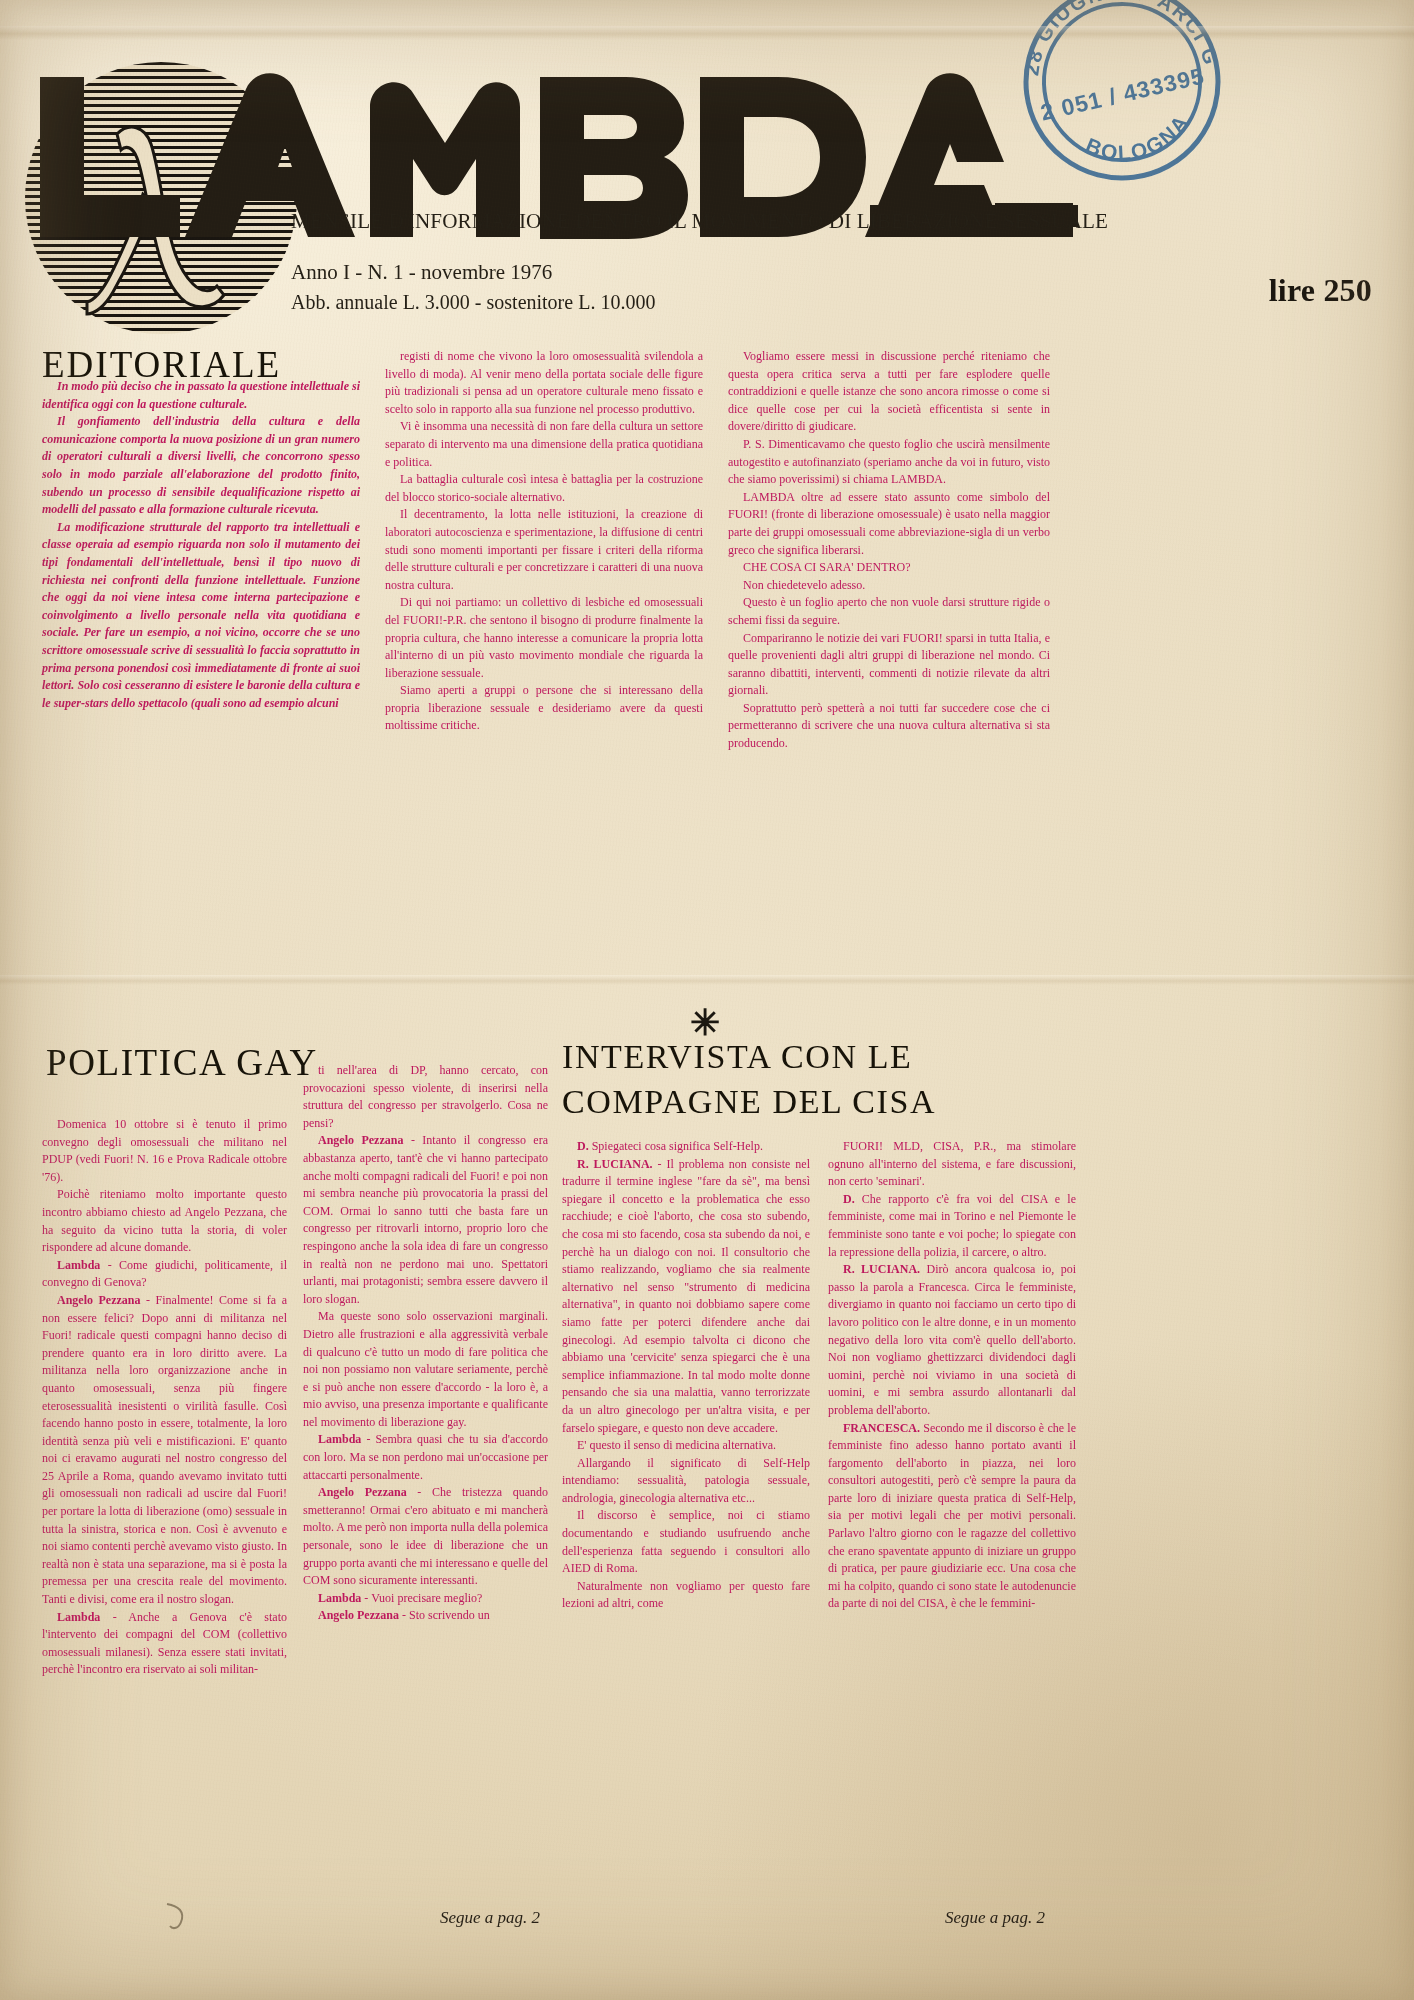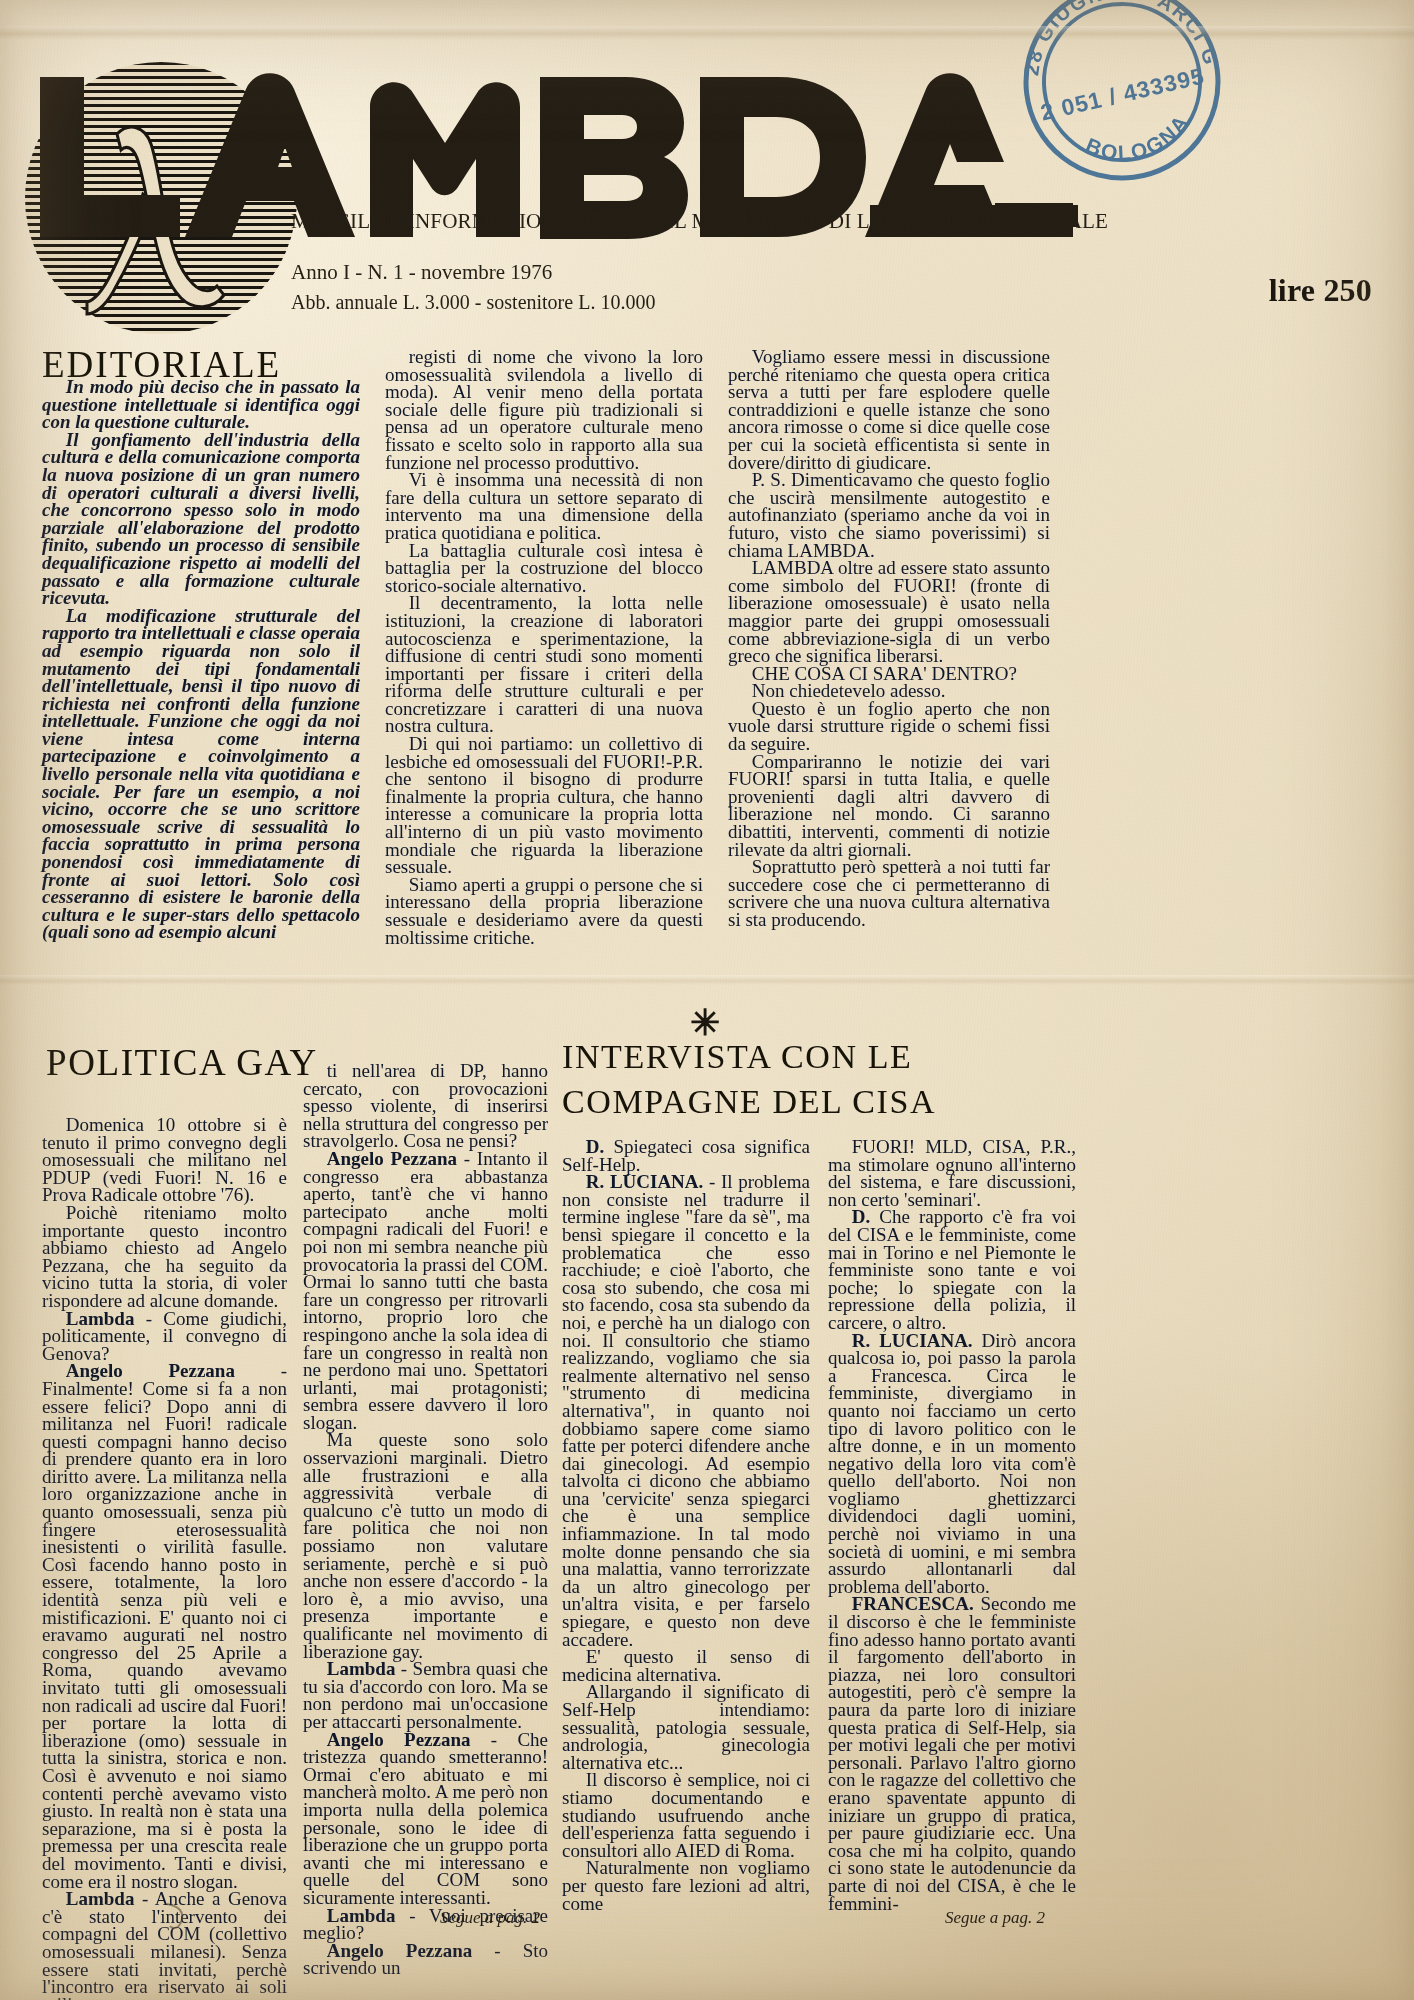--- a/index.html
+++ b/index.html
@@ -75,25 +75,25 @@
 
   
   .stamp{
     position:absolute;left:1014px;top:-26px;width:216px;height:216px;
     opacity:.82;transform:rotate(-7deg);
   }
   .stamp svg{display:block;}
 
   .col{
     position:absolute;
-    font-size:19px;
+    font-size:12px;
     line-height:17.6px;
     text-align:justify;
     -webkit-hyphens:none;hyphens:none;
-    color:#0f172a;
+    color:#be185d;
   }
   .col p{margin:0;text-indent:1.25em;}
 
   .sec-title{
     position:absolute;
     font-size:37px;letter-spacing:1.6px;
     color:#171309;font-weight:normal;
     font-family:"Liberation Serif", serif;
   }
   .sec-title.small{font-size:34px;}
@@ -206,21 +206,21 @@
       <p>Di qui noi partiamo: un collettivo di lesbiche ed omosessuali del FUORI!-P.R. che sentono il bisogno di produrre finalmente la propria cultura, che hanno interesse a comunicare la propria lotta all'interno di un più vasto movimento mondiale che riguarda la liberazione sessuale.</p>
       <p>Siamo aperti a gruppi o persone che si interessano della propria liberazione sessuale e desideriamo avere da questi moltissime critiche.</p>
     </div>
   <div class="col" id="ed-c3" style="left:728px;top:348px;width:322px;">
       <p>Vogliamo essere messi in discussione perché riteniamo che questa opera critica serva a tutti per fare esplodere quelle contraddizioni e quelle istanze che sono ancora rimosse o come si dice quelle cose per cui la società efficentista si sente in dovere/diritto di giudicare.</p>
       <p>P. S. Dimenticavamo che questo foglio che uscirà mensilmente autogestito e autofinanziato (speriamo anche da voi in futuro, visto che siamo poverissimi) si chiama LAMBDA.</p>
       <p>LAMBDA oltre ad essere stato assunto come simbolo del FUORI! (fronte di liberazione omosessuale) è usato nella maggior parte dei gruppi omosessuali come abbreviazione-sigla di un verbo greco che significa liberarsi.</p>
       <p>CHE COSA CI SARA' DENTRO?</p>
       <p>Non chiedetevelo adesso.</p>
       <p>Questo è un foglio aperto che non vuole darsi strutture rigide o schemi fissi da seguire.</p>
-      <p>Compariranno le notizie dei vari FUORI! sparsi in tutta Italia, e quelle provenienti dagli altri davvero di liberazione nel mondo. Ci saranno dibattiti, interventi, commenti di notizie rilevate da altri giornali.</p>
+      <p>Compariranno le notizie dei vari FUORI! sparsi in tutta Italia, e quelle provenienti dagli altri gruppi di liberazione nel mondo. Ci saranno dibattiti, interventi, commenti di notizie rilevate da altri giornali.</p>
       <p>Soprattutto però spetterà a noi tutti far succedere cose che ci permetteranno di scrivere che una nuova cultura alternativa si sta producendo.</p>
     </div>
 
   <div class="asterisk">✳</div>
 
   <div class="sec-title" style="left:46px;top:1041px;">POLITICA  GAY</div>
 
   <div class="col" id="pg-c1" style="left:42px;top:1088px;width:245px;margin-top:28px;">
       <p>Domenica 10 ottobre si è tenuto il primo convegno degli omosessuali che militano nel PDUP (vedi Fuori! N. 16 e Prova Radicale ottobre '76).</p>
       <p>Poichè riteniamo molto importante questo incontro abbiamo chiesto ad Angelo Pezzana, che ha seguito da vicino tutta la storia, di voler rispondere ad alcune domande.</p>

